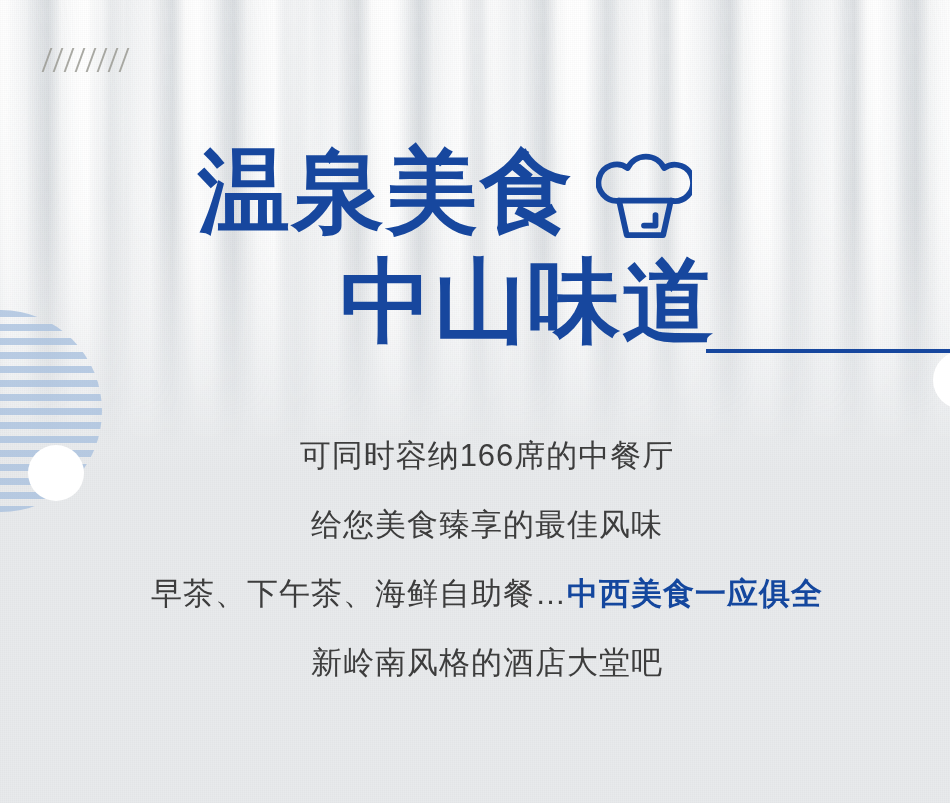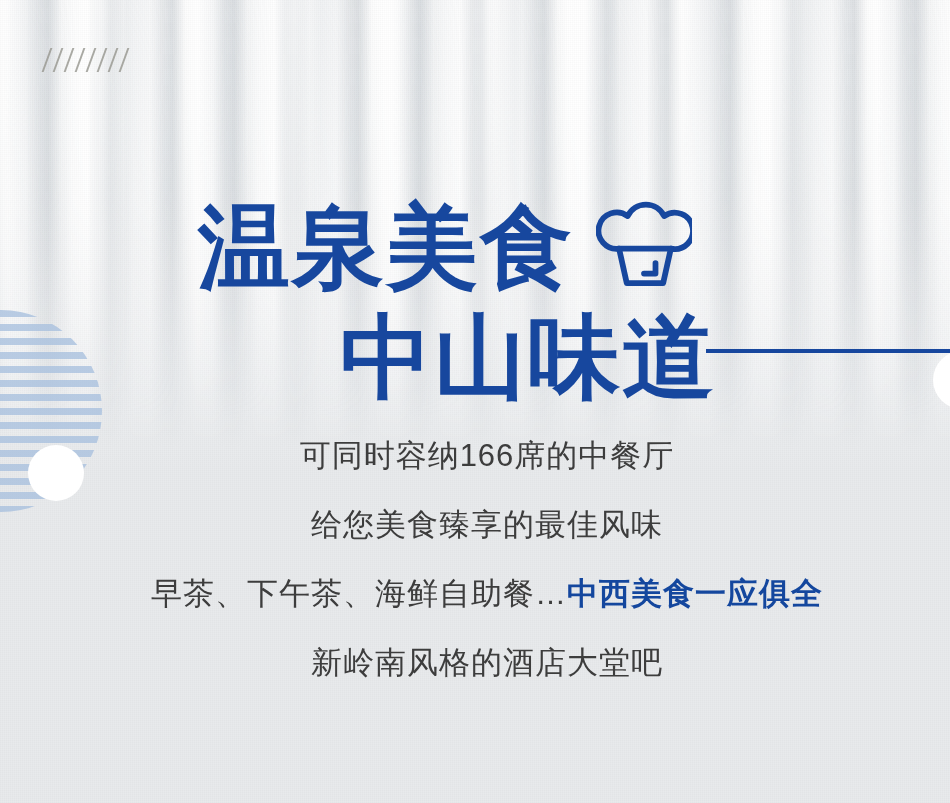--- a/index.html
+++ b/index.html
@@ -131,25 +131,24 @@
   
   .title-wrap {
     position: absolute;
     left: 0;
     top: 0;
     width: 950px;
   }
   .title-line {
     position: absolute;
     color: #17479E;
-    font-family: Liberation Sans, sans-serif;
+    font-family: Liberation Mono, monospace;
     font-weight: 700;
     letter-spacing: 2px;
     white-space: nowrap;
-    margin-top: 48px;
   }
   .title-line-1 {
     left: 198px;
     top: 153px;
     font-size: 92px;
     line-height: 1;
     display: flex;
     align-items: center;
     gap: 22px;
   }

